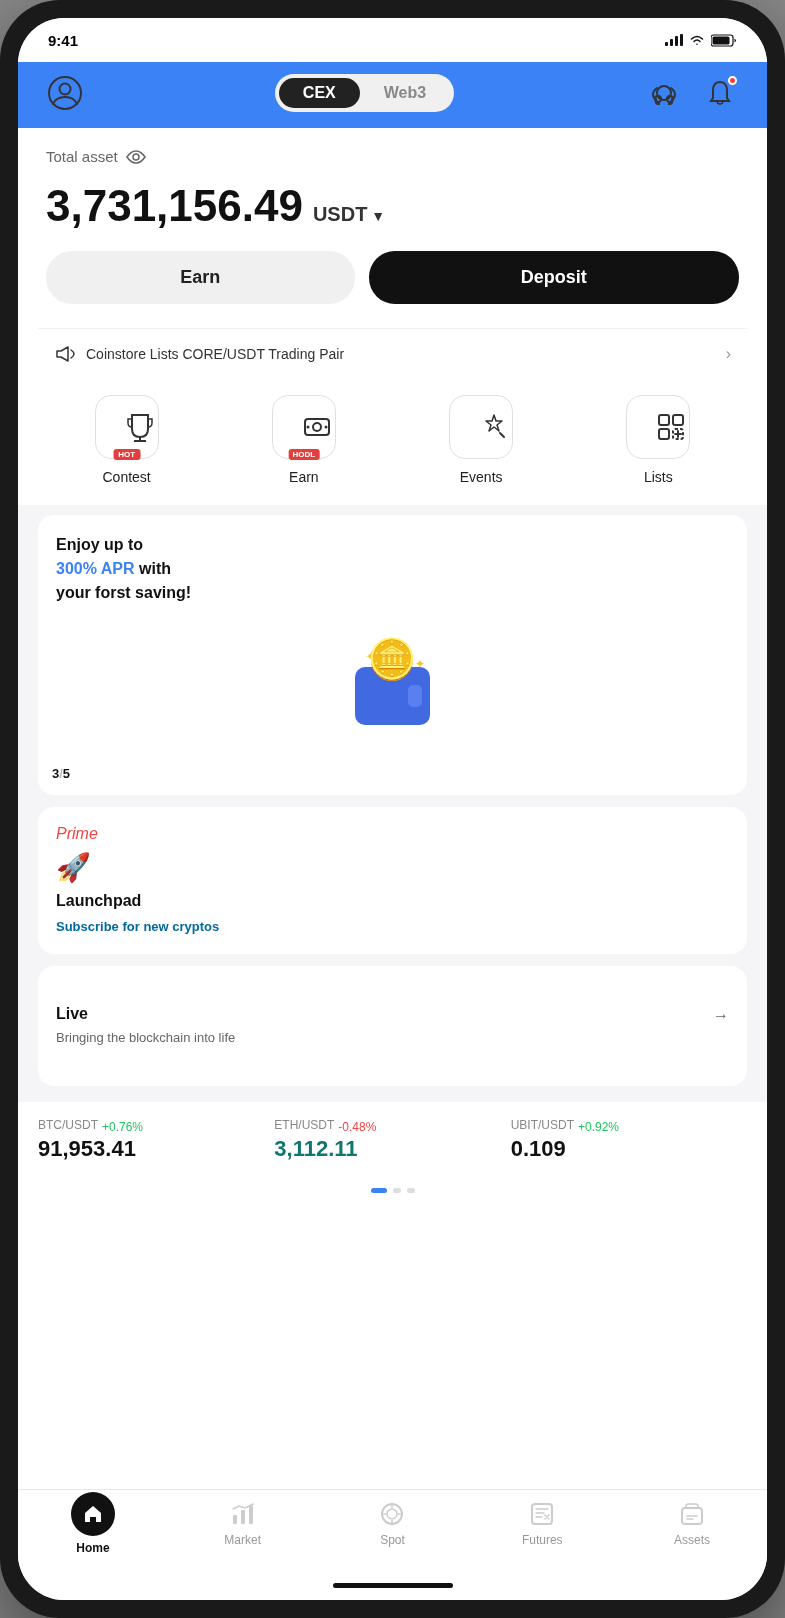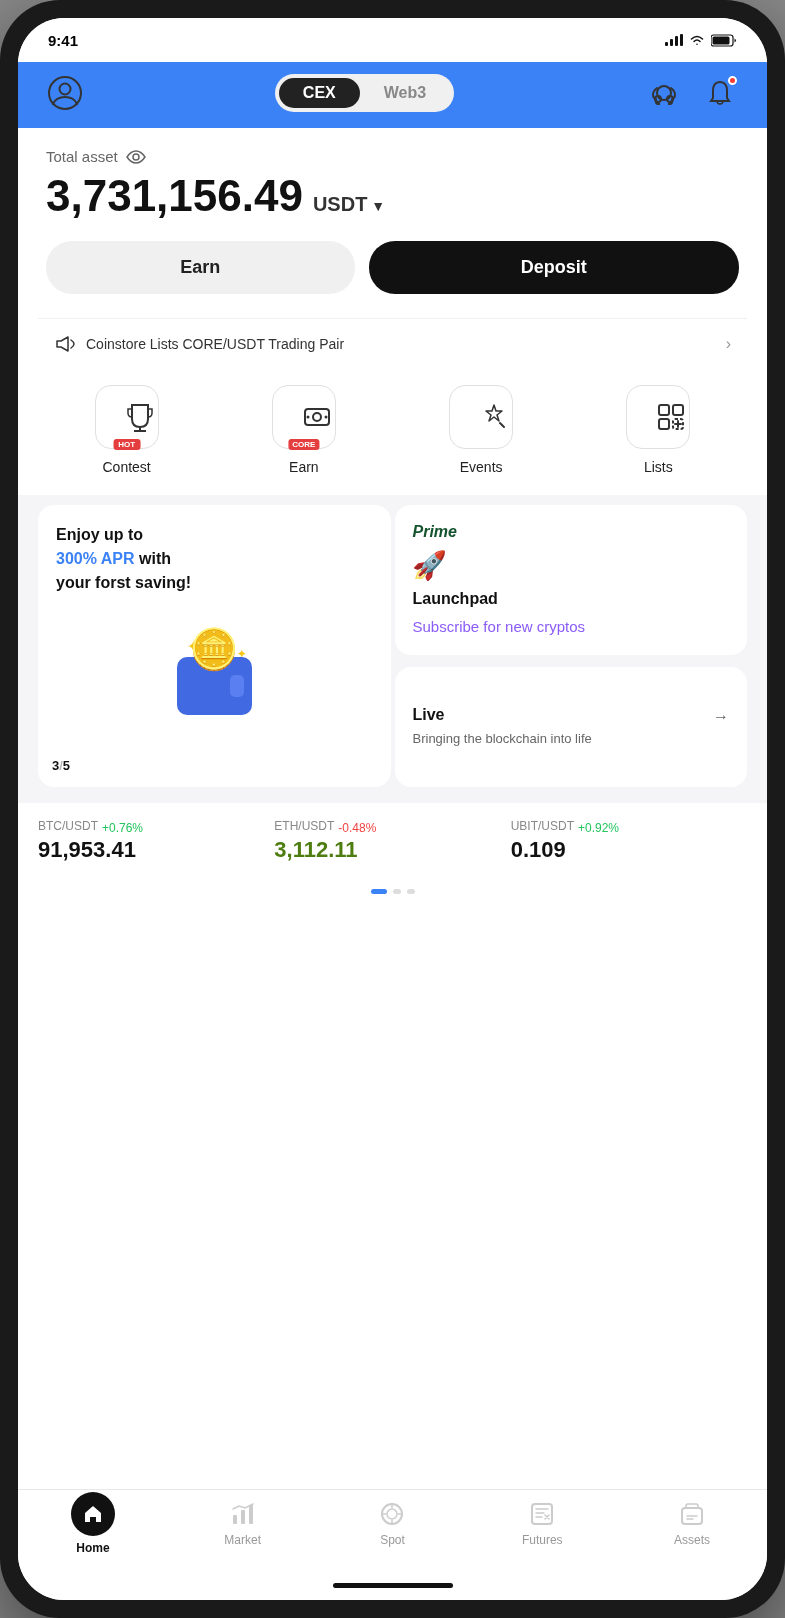--- a/index.html
+++ b/index.html
@@ -113,21 +113,21 @@
     .asset-section {
       background: #fff;
       padding: 20px 28px 24px;
     }
     .total-asset-label {
       display: flex;
       align-items: center;
       gap: 8px;
       color: #666;
       font-size: 15px;
-      margin-bottom: 6px;
+      margin-bottom: 16px;
     }
     .asset-amount {
       font-size: 44px;
       font-weight: 800;
       color: #111;
       display: flex;
       align-items: baseline;
       gap: 10px;
     }
     .asset-currency {
@@ -243,22 +243,22 @@
       border-radius: 3px;
     }
     .quick-link-label {
       font-size: 14px;
       color: #222;
       font-weight: 500;
     }
     
     .cards-section {
       display: grid;
-      grid-template-columns: 1fr 1fr;
-      gap: 4px;
+      grid-template-columns: 1fr;
+      gap: 12px;
       padding: 0 20px 16px;
       background: #f5f5f7;
     }
     .card {
       background: #fff;
       border-radius: 16px;
       padding: 18px;
       cursor: pointer;
     }
     .card-earn {
@@ -295,37 +295,38 @@
       font-weight: 600;
     }
     
     .card-prime {
       min-height: 130px;
       display: flex;
       flex-direction: column;
       gap: 8px;
     }
     .prime-label {
-      color: #14532d;
+      color: #ef4444;
       font-size: 16px;
-      font-weight: 700;
+      font-weight: 400;
       font-style: italic;
     }
     .prime-rocket {
       font-size: 28px;
     }
     .prime-title {
       font-size: 16px;
       font-weight: 700;
       color: #111;
     }
     .prime-subtitle {
-      font-size: 15px;
-      color: #8b5cf6;
+      font-size: 13px;
+      color: #0369a1;
       line-height: 1.4;
+      font-weight: bold;
     }
     
     .card-live {
       min-height: 120px;
       display: flex;
       flex-direction: column;
       justify-content: center;
     }
     .live-header {
       display: flex;
@@ -374,21 +375,21 @@
       font-size: 12px;
     }
     .ticker-price-pos {
       font-size: 22px;
       font-weight: 700;
       color: #111;
     }
     .ticker-price-neg {
       font-size: 22px;
       font-weight: 700;
-      color: #4d7c0f;
+      color: #0f766e;
     }
     .ticker-dots {
       display: flex;
       justify-content: center;
       gap: 6px;
       padding: 6px 0 4px;
     }
     .ticker-dot {
       width: 8px;
       height: 5px;
@@ -584,21 +585,21 @@
         </div>
 
         <div class="quick-link-item">
           <div class="quick-link-icon">
             <svg width="32" height="32" viewBox="0 0 32 32" fill="none">
               <rect x="4" y="8" width="24" height="16" rx="3" stroke="#333" stroke-width="2" fill="none"></rect>
               <circle cx="16" cy="16" r="4" stroke="#333" stroke-width="2" fill="none"></circle>
               <circle cx="7" cy="16" r="1.5" fill="#333"></circle>
               <circle cx="25" cy="16" r="1.5" fill="#333"></circle>
             </svg>
-            <span class="badge-hodl">CORE</span>
+            <span class="badge-hodl">HODL</span>
           </div>
           <span class="quick-link-label">Earn</span>
         </div>
 
         <div class="quick-link-item">
           <div class="quick-link-icon">
             <svg width="32" height="32" viewBox="0 0 32 32" fill="none">
               <path d="M16 4 L18 10 L24 10 L19 14 L21 20 L16 16 L11 20 L13 14 L8 10 L14 10 Z" stroke="#333" stroke-width="1.5" fill="none" stroke-linejoin="round"></path>
               <path d="M22 22 L26 26" stroke="#333" stroke-width="2" stroke-linecap="round"></path>
               <circle cx="24" cy="24" r="0.5" fill="#333"></circle>

